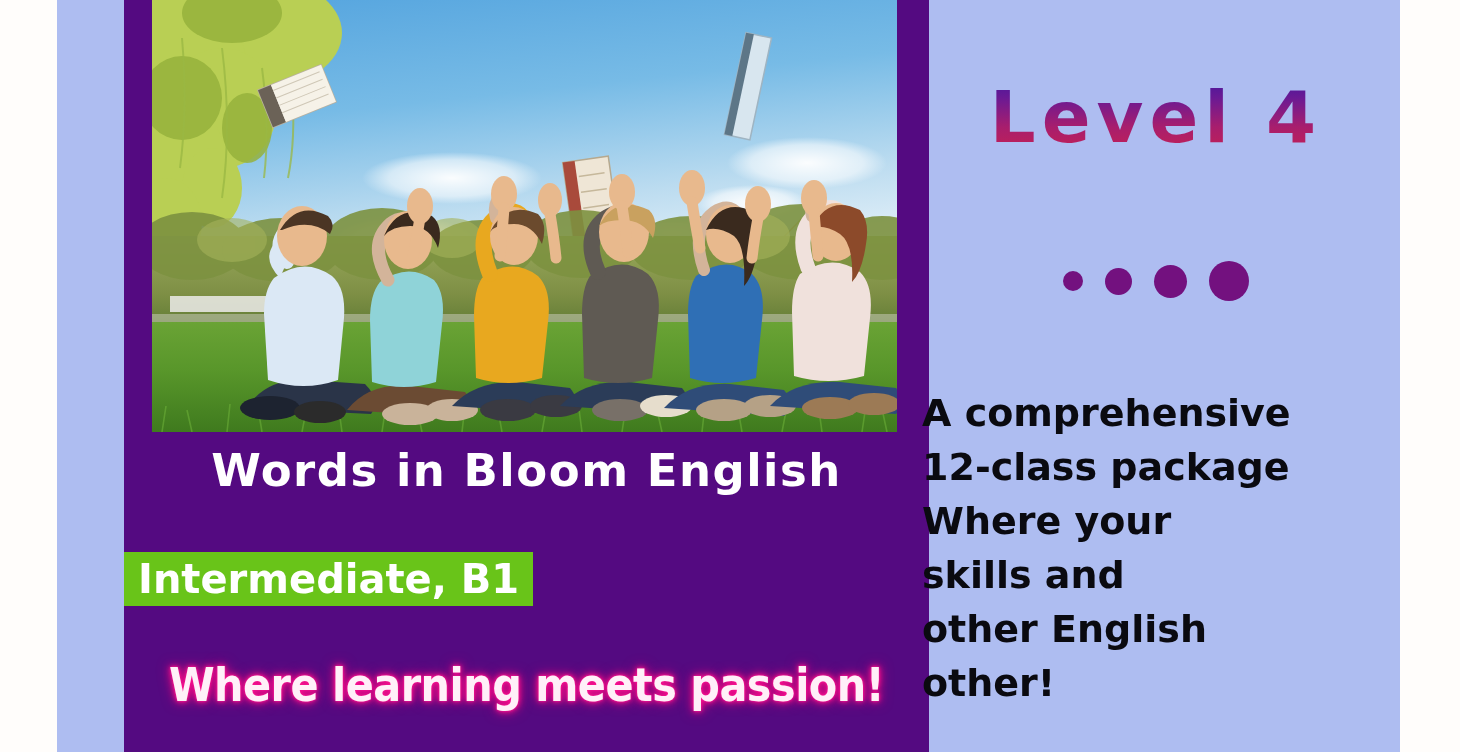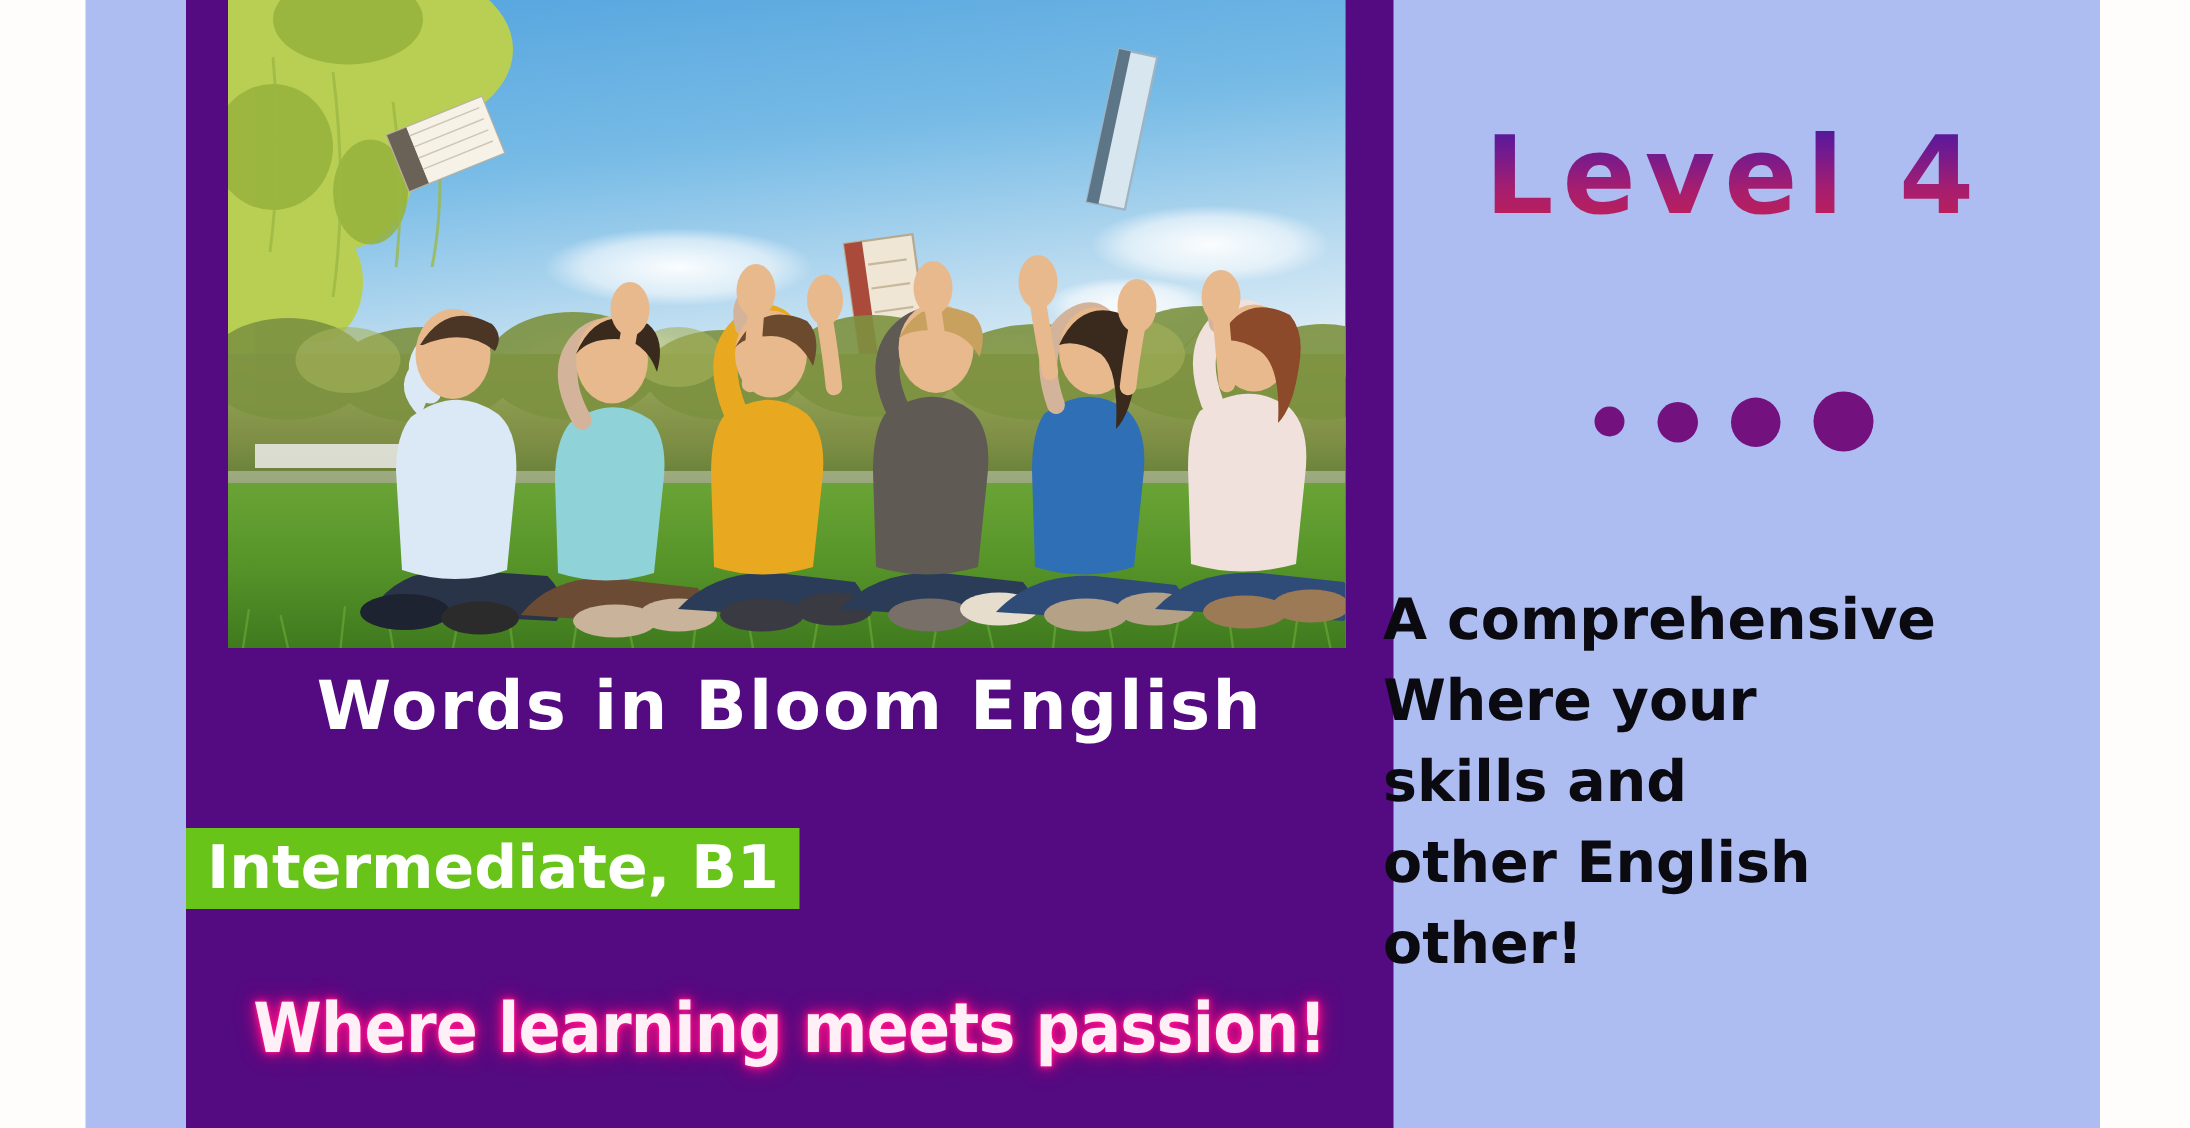--- a/index.html
+++ b/index.html
@@ -358,20 +358,21 @@
 
     <div class="dots">
       <span class="dot d1"></span>
       <span class="dot d2"></span>
       <span class="dot d3"></span>
       <span class="dot d4"></span>
     </div>
 
     <div class="blurb">
       <div>A comprehensive</div>
+      <div>12-class package</div>
       <div>Where your</div>
       <div>skills and</div>
       <div>other English</div>
       <div>other!</div>
     </div>
   </div>
 
 </div>
 
 </body></html>

